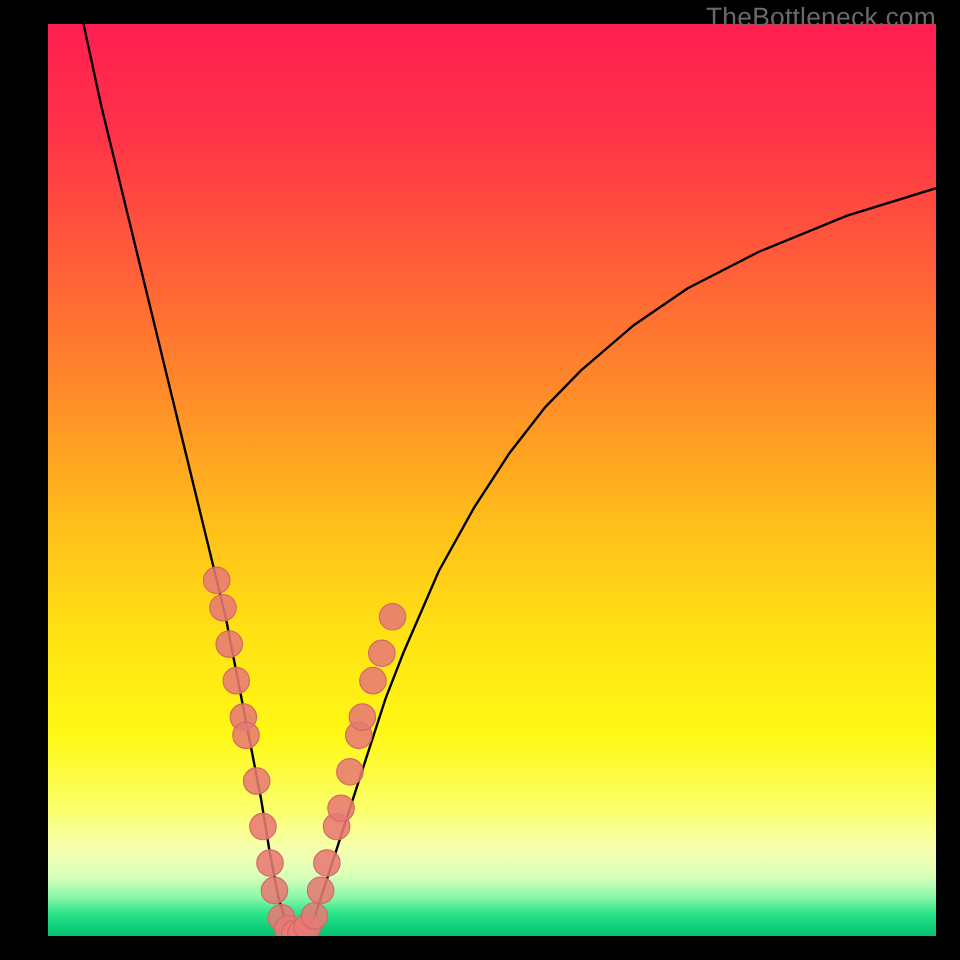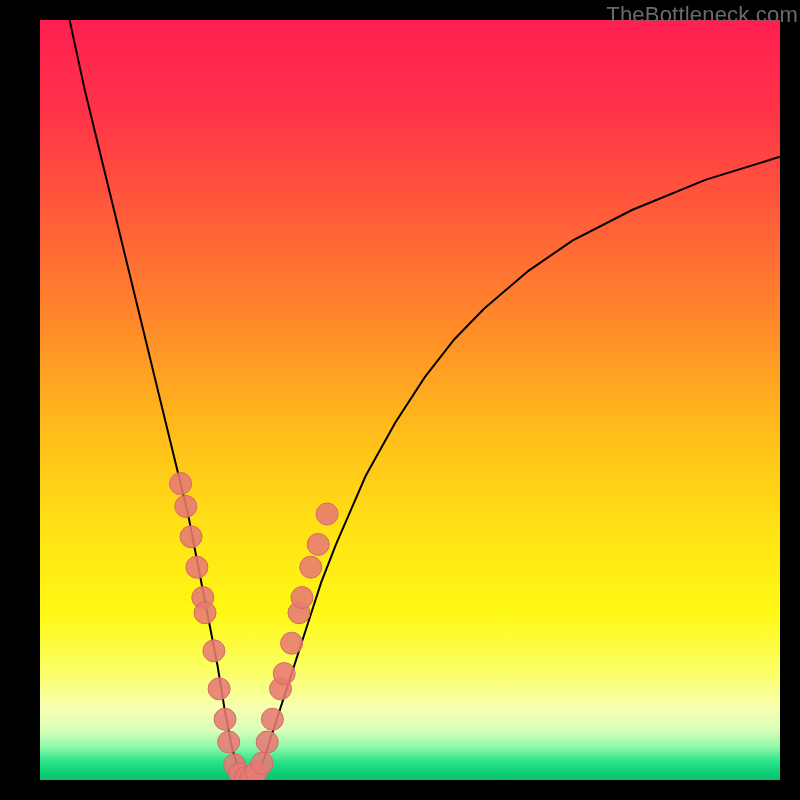--- a/index.html
+++ b/index.html
@@ -21,21 +21,21 @@
     position: absolute;
     left: 40px;
     top: 20px;
     width: 740px;
     height: 760px;
     overflow: hidden;
   }
   .watermark {
     position: absolute;
     top: 2px;
-    right: 2px;
+    right: 20px;
     color: #6a6a6a;
     font-size: 22px;
     font-family: Arial, sans-serif;
     letter-spacing: 0.2px;
     z-index: 5;
   }
   svg {
     display: block;
   }
 </style>

